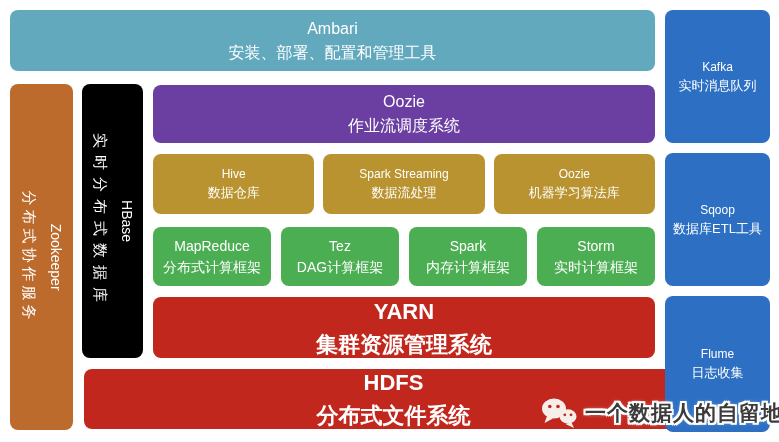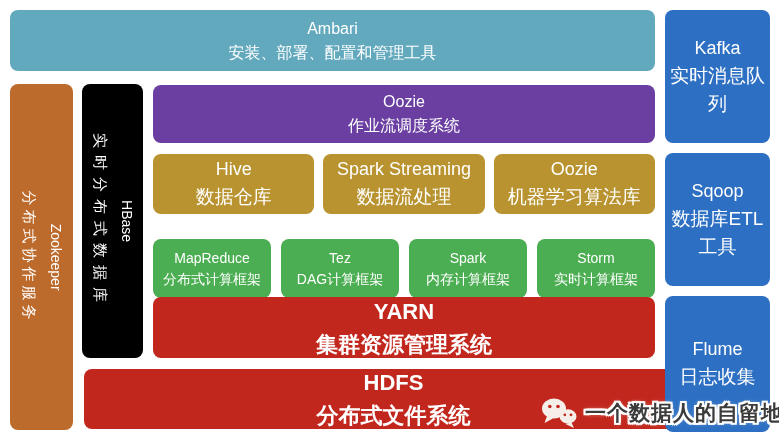--- a/index.html
+++ b/index.html
@@ -20,22 +20,22 @@
     position: absolute;
     border-radius: 8px;
     color: #ffffff;
     display: flex;
     flex-direction: column;
     align-items: center;
     justify-content: center;
     text-align: center;
     box-sizing: border-box;
   }
-  .en { font-size: 18px; font-weight: 500; line-height: 1.5; }
-  .zh { font-size: 19px; font-weight: 500; line-height: 1.5; }
+  .en { font-size: 12px; font-weight: 500; line-height: 1.5; }
+  .zh { font-size: 13px; font-weight: 500; line-height: 1.5; }
   .big .en, .big .zh { font-size: 16px; }
   .bold .en, .bold .zh { font-weight: 700; font-size: 22px; }
   .small .en, .small .zh { font-size: 14px; }
 
   
   .teal   { background: #63a9bd; }
   .orange { background: #bd6b2d; }
   .black  { background: #000000; }
   .purple { background: #6b3fa2; }
   .gold   { background: #b8932f; }
@@ -54,21 +54,21 @@
   .yarn      { left: 153px; top: 297px; width: 502px; height: 61px;  }
   .hdfs      { left: 84px;  top: 369px; width: 619px; height: 60px;  }
 
   .row {
     position: absolute;
     left: 153px;
     width: 502px;
     display: flex;
   }
   .row-gold  { top: 154px; height: 60px; gap: 9px;  }
-  .row-green { top: 239px; height: 59px; gap: 10px; }
+  .row-green { top: 227px; height: 59px; gap: 10px; }
   .row .block {
     position: relative;
     flex: 1;
     height: 100%;
   }
 
   
   .vtext {
     transform: rotate(90deg);
     white-space: nowrap;

